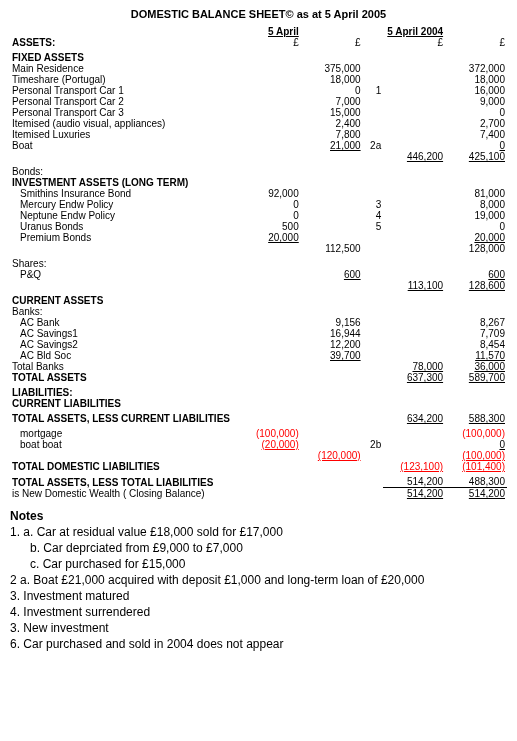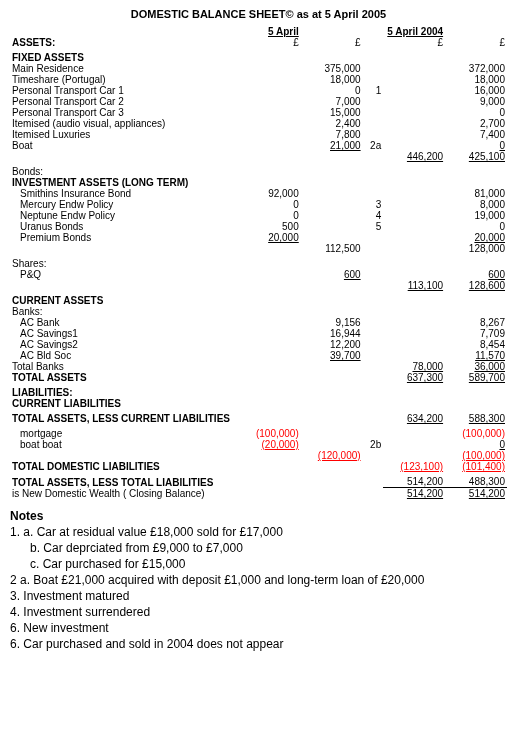--- a/index.html
+++ b/index.html
@@ -406,15 +406,15 @@
   </table>
 
 <div class="notes-section">
   <p class="bold">Notes</p>
   <p>1.  a.  Car at residual value £18,000 sold for £17,000</p>
   <p style="padding-left:20px;">b.  Car deprciated from £9,000 to £7,000</p>
   <p style="padding-left:20px;">c.  Car purchased for £15,000</p>
   <p>2   a.  Boat £21,000 acquired with deposit £1,000 and long-term loan of £20,000</p>
   <p>3.  Investment matured</p>
   <p>4.  Investment surrendered</p>
-  <p>6.  New investment</p>
+  <p>3.  New investment</p>
   <p>6.  Car purchased and sold in 2004 does not appear</p>
 </div>
 
 </body></html>

